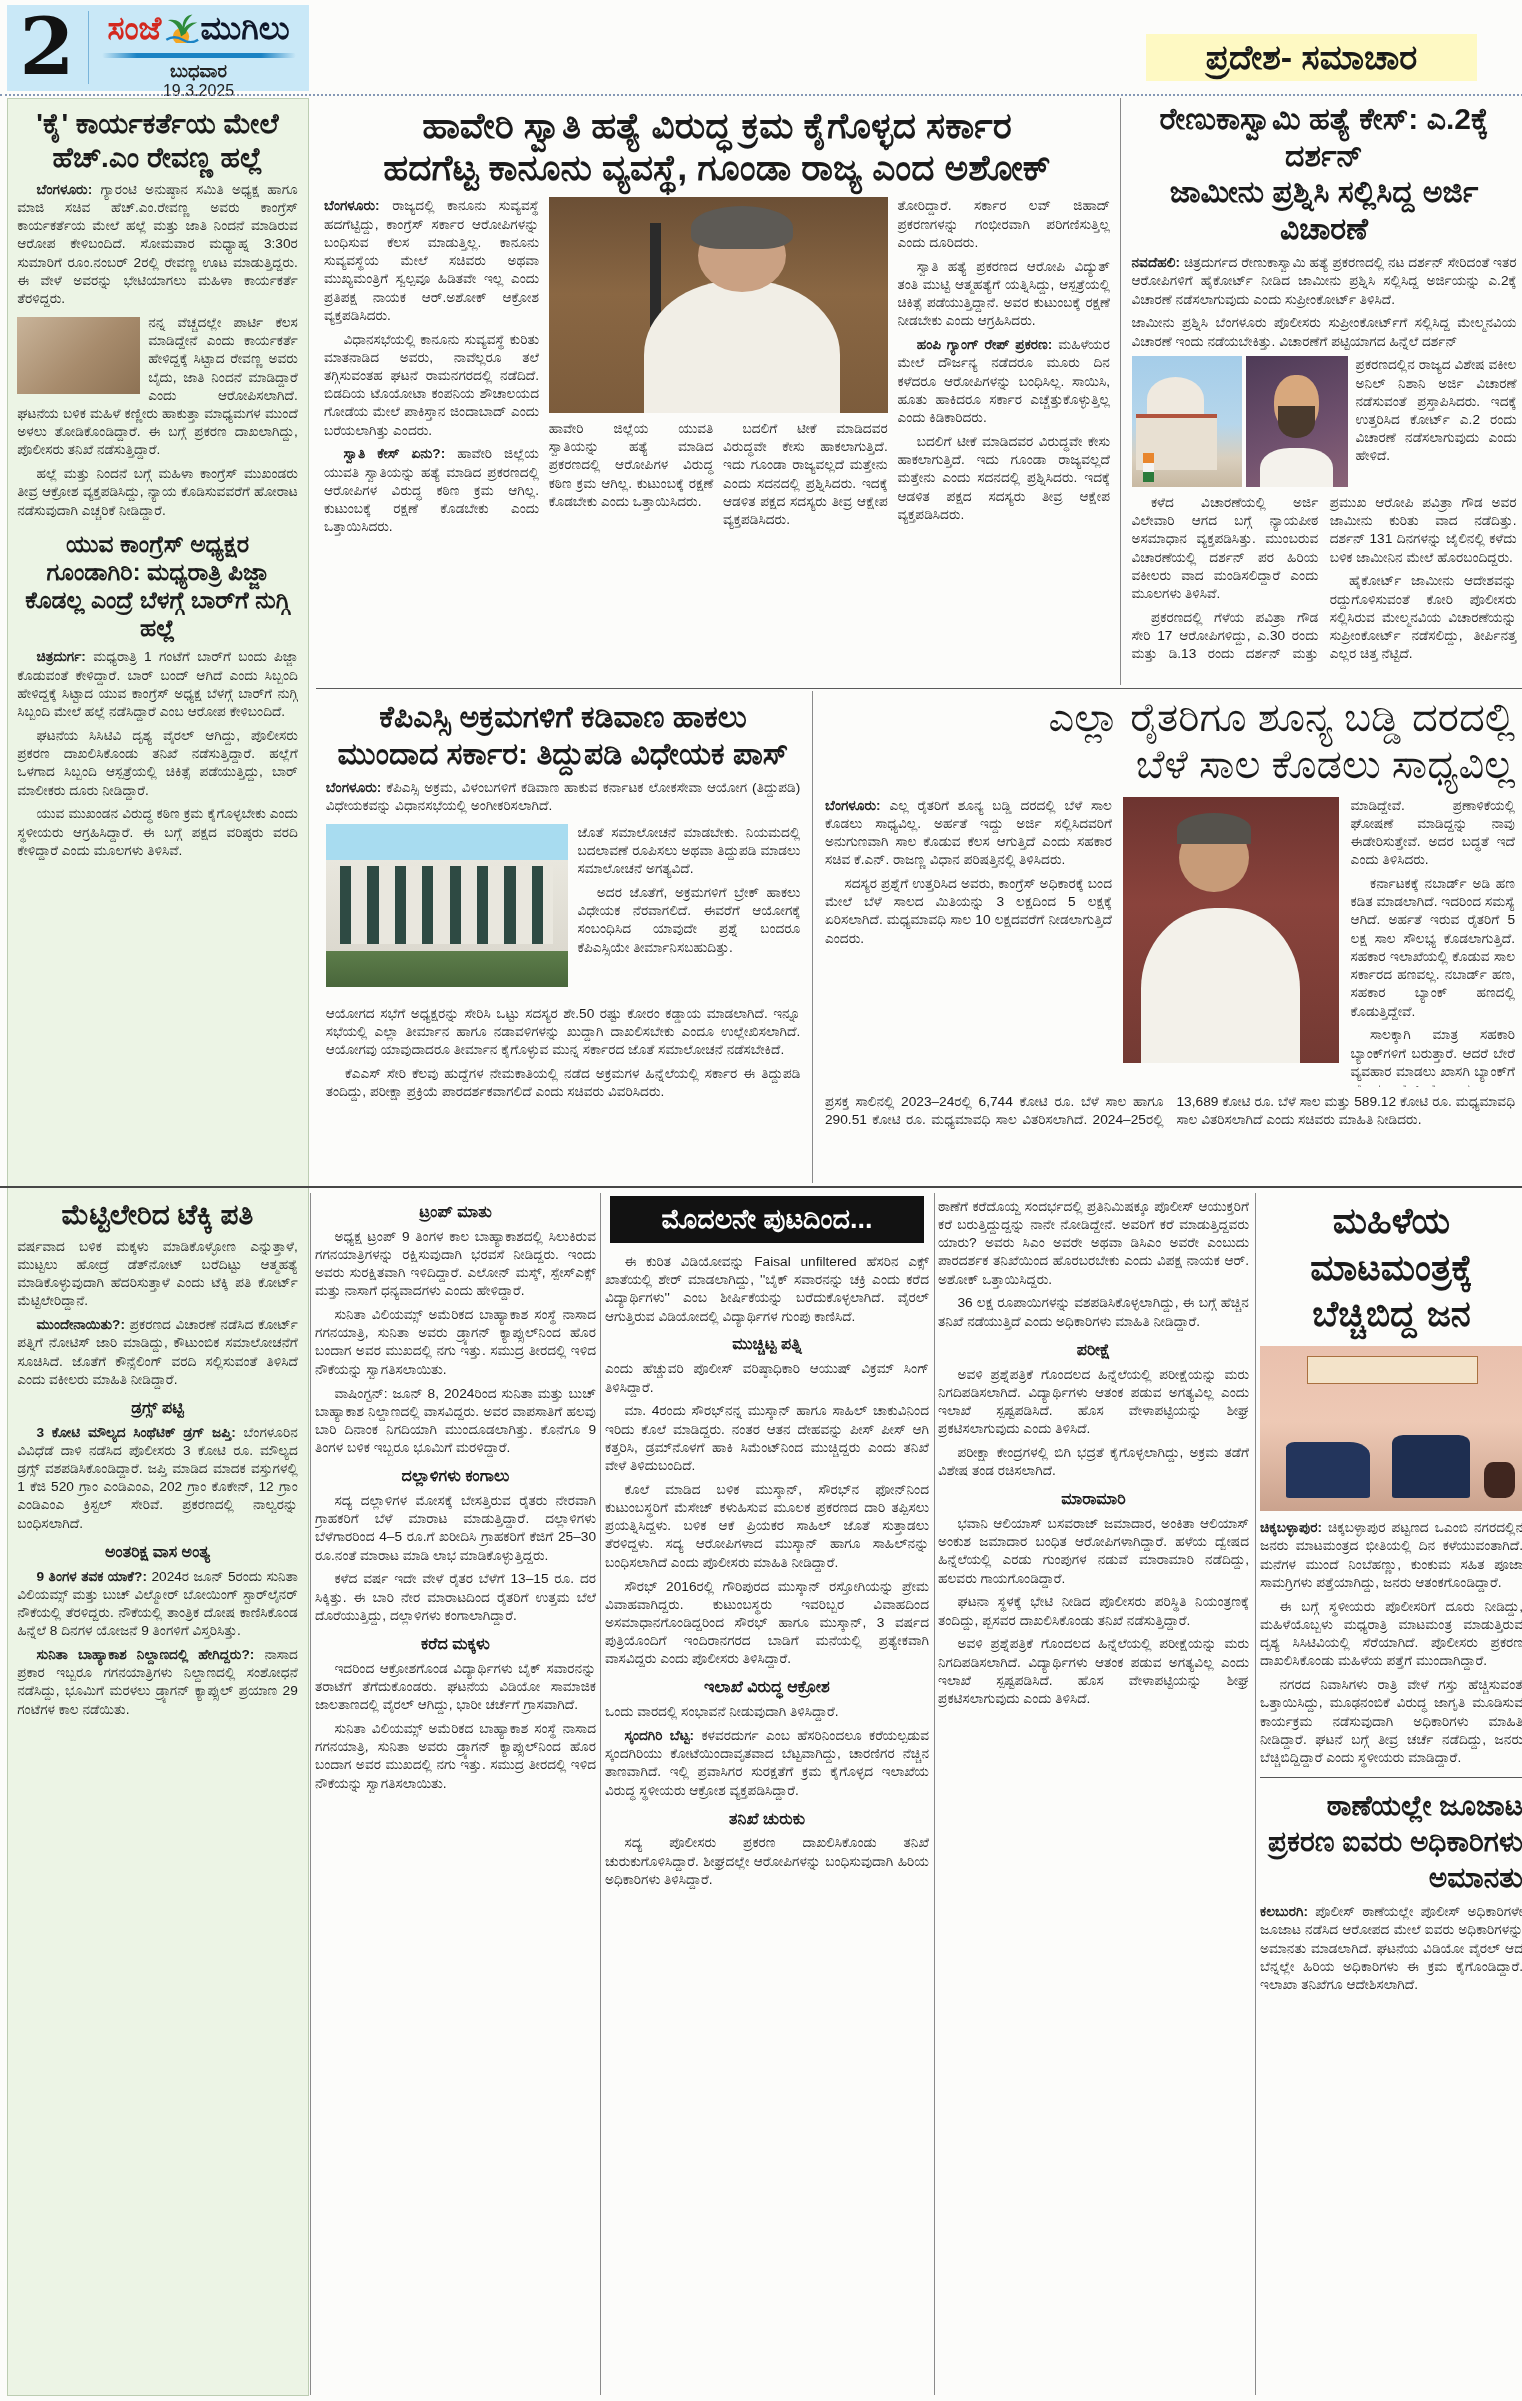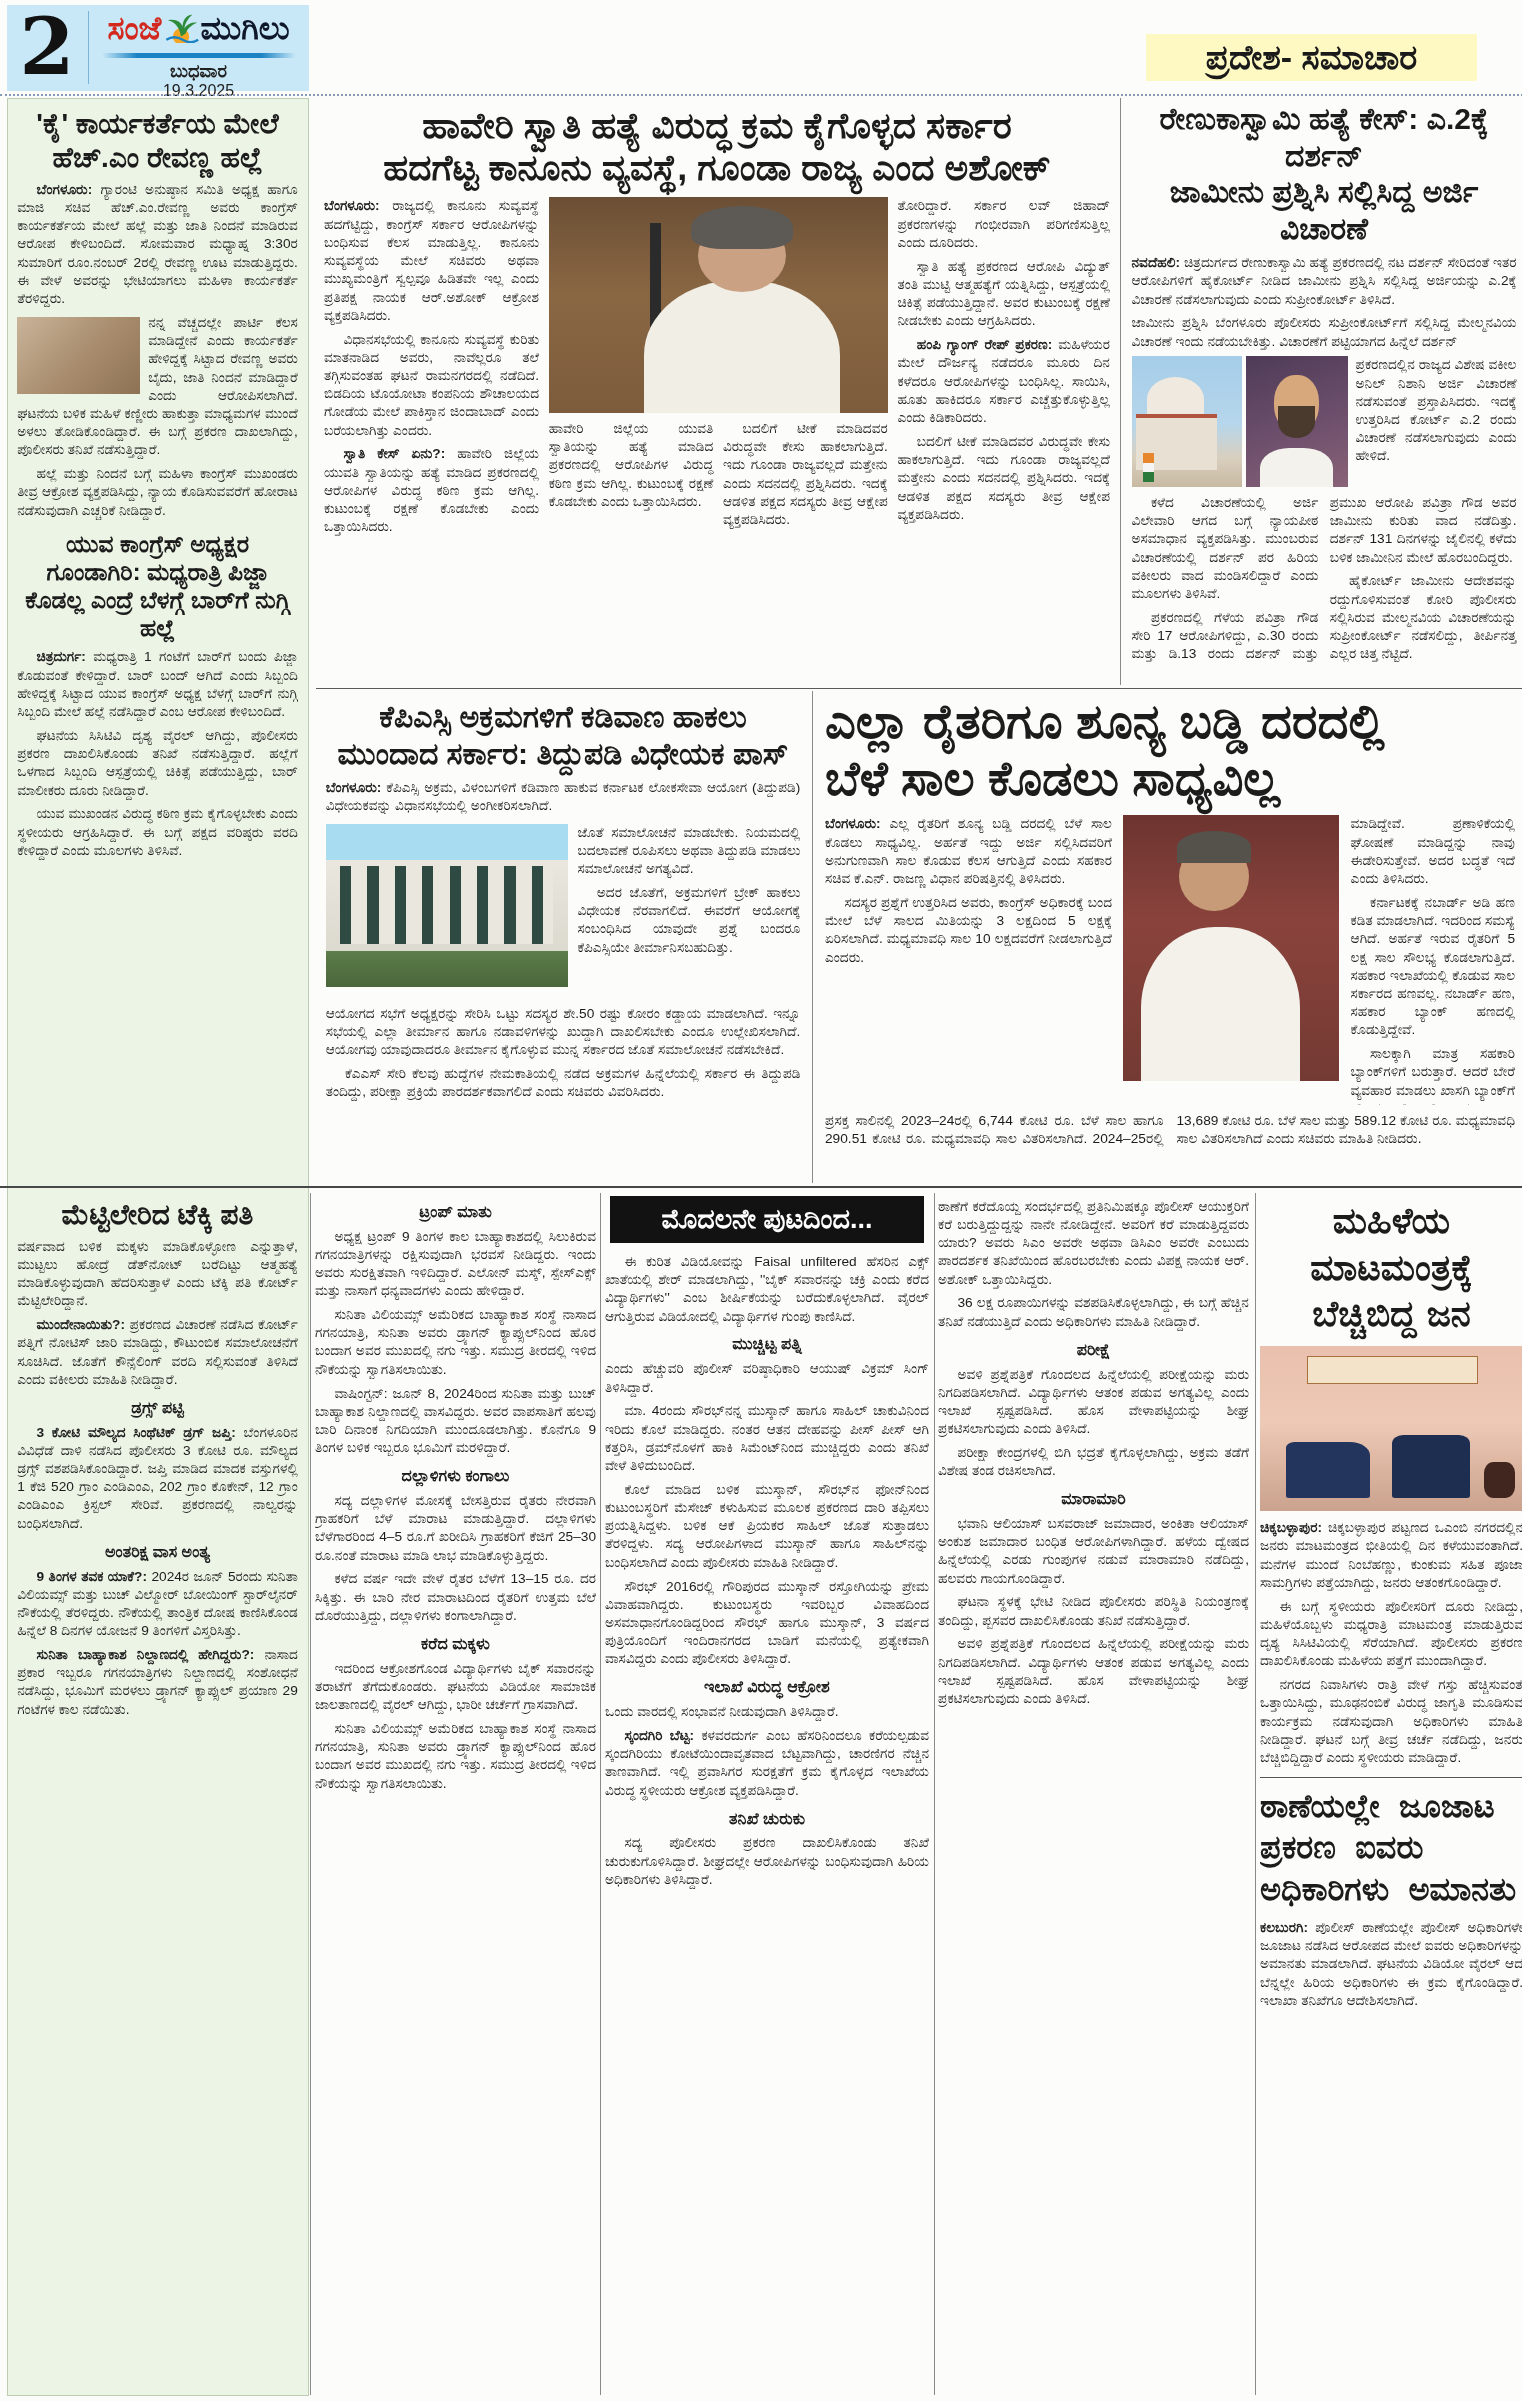--- a/index.html
+++ b/index.html
@@ -114,40 +114,40 @@
 
   
   .kpsc{left:316px;top:691px;width:494px;height:492px;padding:8px 9.7px;overflow:hidden;}
   .k-head{font-size:30px;font-weight:bold;text-align:center;line-height:1.22;}
   .k-row{display:flex;gap:9.7px;margin-top:8px;}
   .ph-kpsc{width:242px;height:163px;flex-shrink:0;}
   .k-side{flex:1;overflow:hidden;}
   .k-rest{margin-top:18px;height:210px;overflow:hidden;}
 
   .farmers{left:817px;top:691px;width:706px;height:492px;padding:3.2px 8px;overflow:hidden;}
-  .f-head{font-size:48px;font-weight:bold;text-align:left;line-height:1.18;}
+  .f-head{font-size:40px;font-weight:normal;text-align:right;line-height:1.18;}
   .f-grid{display:flex;gap:11.3px;margin-top:8px;height:290px;overflow:hidden;}
   .f-colL{width:287px;overflow:hidden;}
   .f-mid{width:216px;flex-shrink:0;}
   .ph-minister{width:216px;height:266px;}
   .f-colR{flex:1;overflow:hidden;}
   .f-bottom{margin-top:6.5px;column-count:2;column-gap:13px;height:77px;overflow:hidden;}
 
   
   .bcol{overflow:hidden;}
   .bcol2{left:315px;top:1193px;width:281px;height:1202px;}
   .bcol3{left:605px;top:1193px;width:324px;height:1202px;}
   .bcol4{left:938px;top:1193px;width:311px;height:1202px;}
   .bcol5{left:1260px;top:1193px;width:263px;height:1202px;}
   .banner{background:#121212;color:#fff;font-size:27px;font-weight:bold;text-align:center;
           padding:8px 0;margin:3.2px 4.8px 9.7px;}
   .w-head{font-size:36px;font-weight:bold;text-align:center;line-height:1.3;margin-top:4.8px;}
   .ph-police{width:100%;height:165px;margin:8px 0;}
   .col5-rule{border-top:0.8px solid #555;margin:9.7px 0;}
-  .g-head{font-size:32px;font-weight:bold;text-align:left;line-height:1.3;margin-bottom:6.5px;font-family:Liberation Mono, monospace;}
+  .g-head{font-size:28px;font-weight:bold;text-align:right;line-height:1.3;margin-bottom:6.5px;}
 </style>
 </head>
 <body>
 
 <div class="page">
 
   <div class="abs masthead">
     <div class="pagenum">2</div>
     <div class="mast-div"></div>
     <div class="brand">

